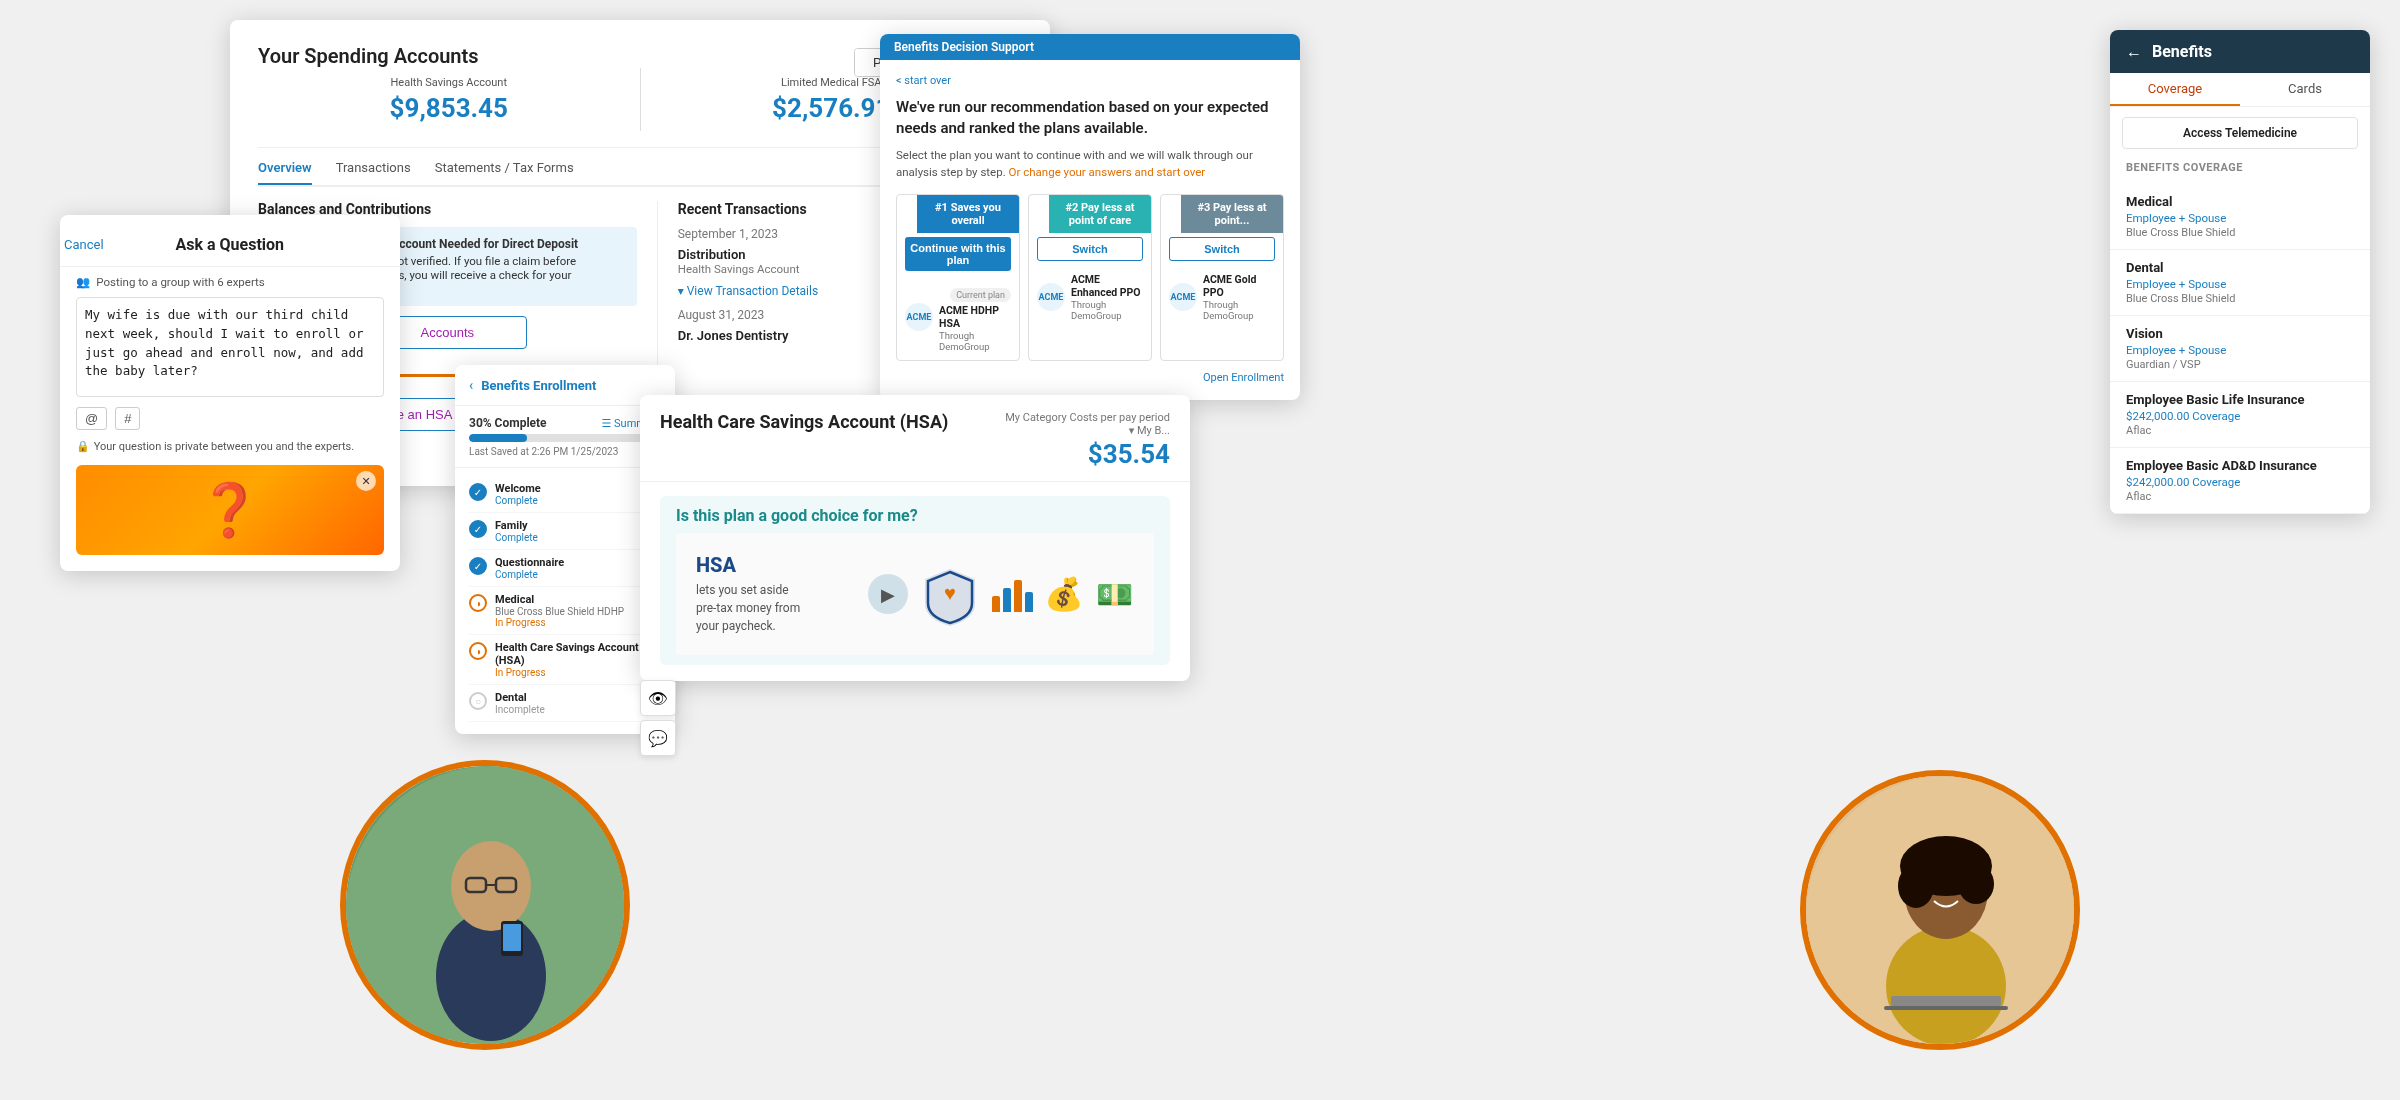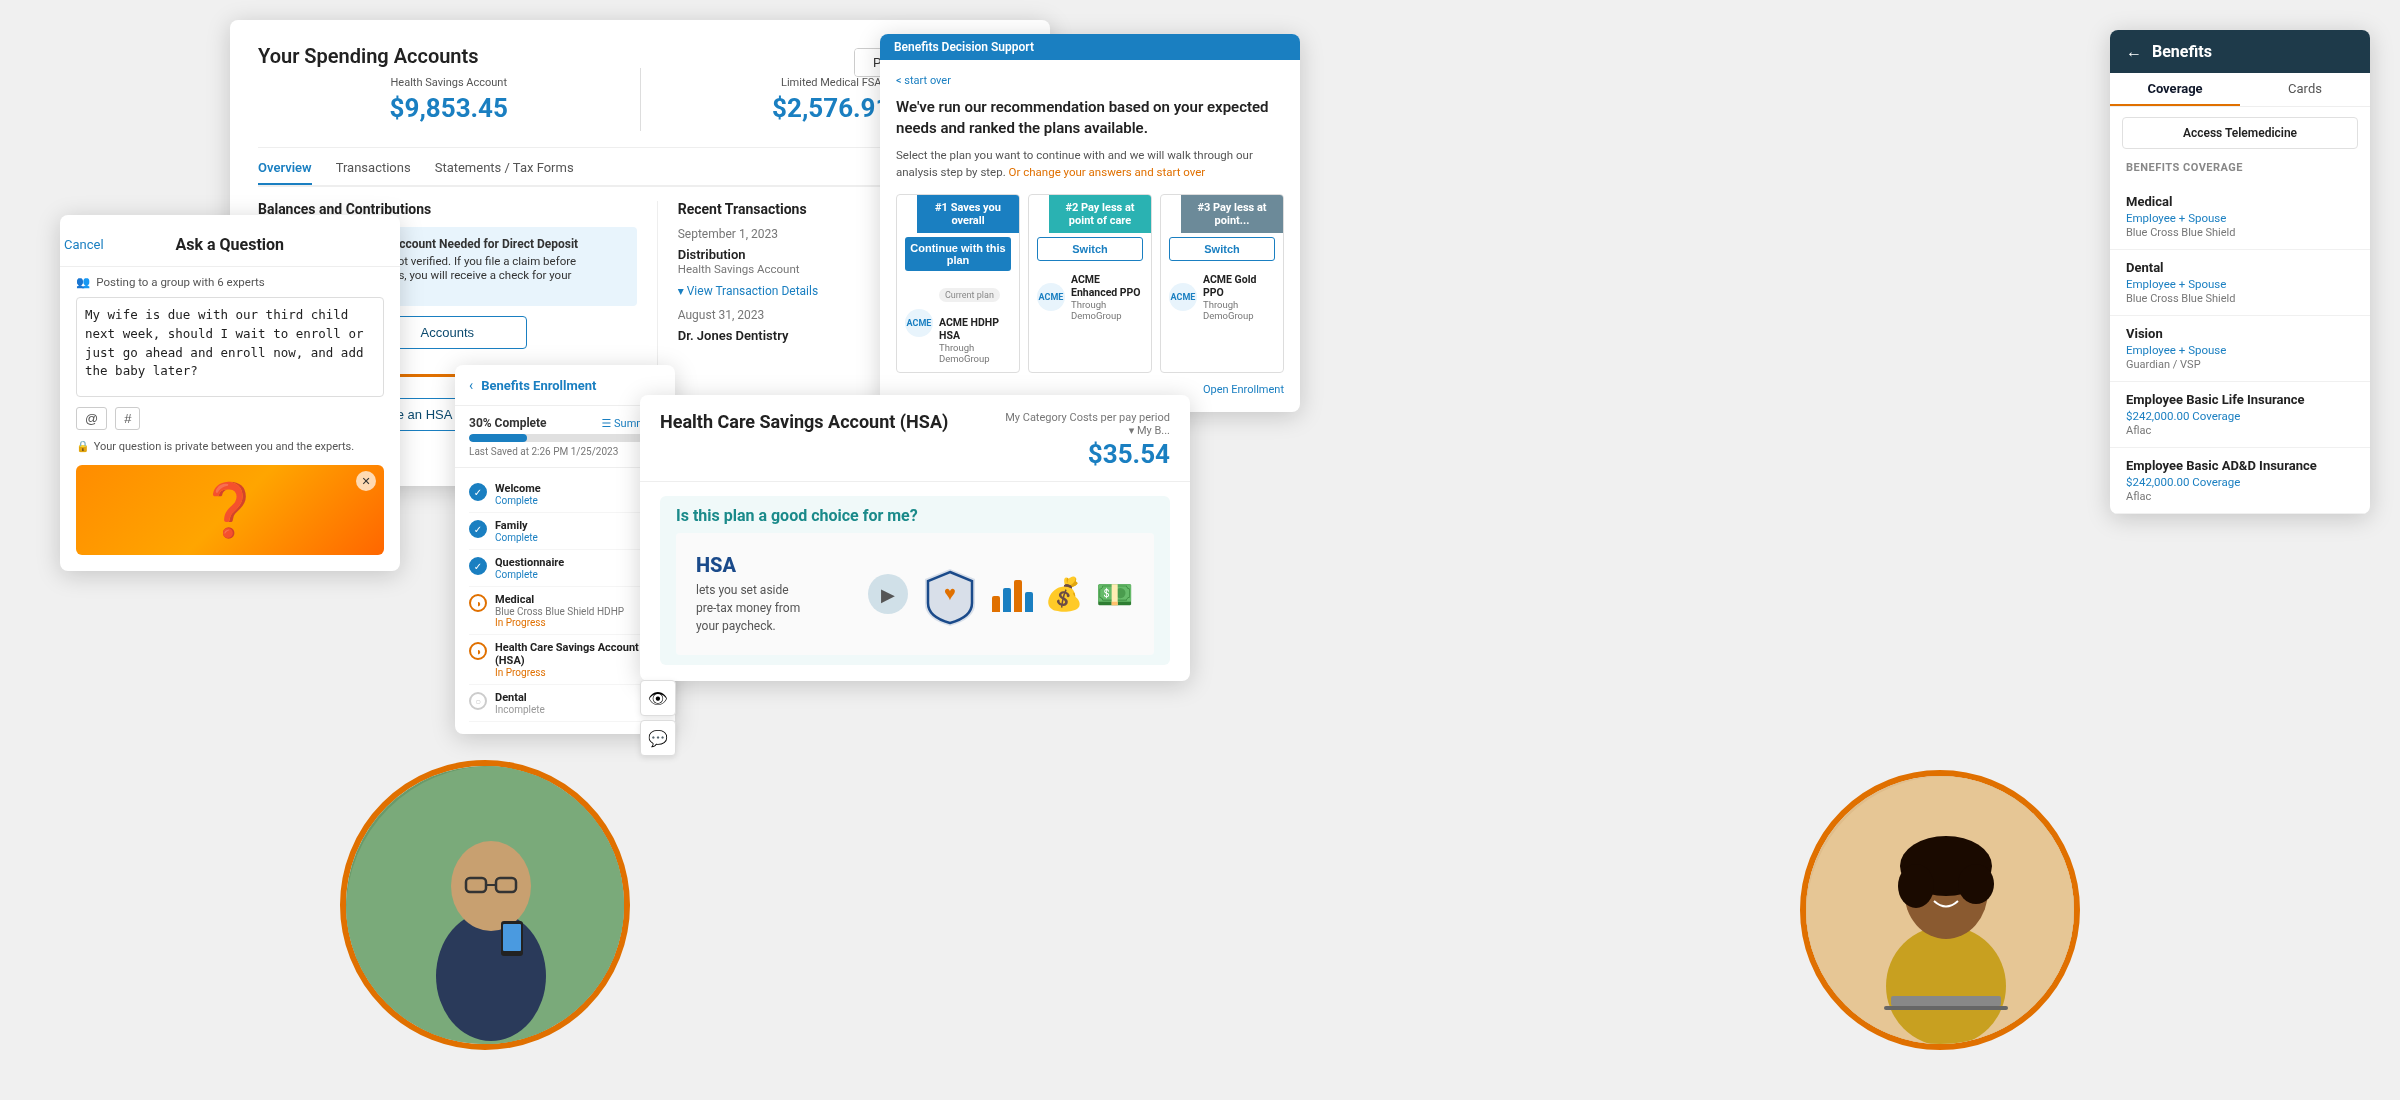--- a/index.html
+++ b/index.html
@@ -130,21 +130,21 @@
       flex-shrink: 0;
       margin-top: 1px;
     }
     .hsa-btn {
       display: block;
       width: 160px;
       margin: 1px auto 0;
       padding: 8px 0;
       background: #fff;
       border: 1.5px solid #1a7fc1;
-      color: #0c4a6e;
+      color: #a21caf;
       border-radius: 4px;
       font-size: 13px;
       text-align: center;
       cursor: pointer;
     }
     .trans-date {
       font-size: 12px;
       color: #777;
       margin-bottom: 6px;
       margin-top: 10px;
@@ -635,23 +635,23 @@
     }
     .bp-tab {
       flex: 1;
       text-align: center;
       padding: 8px 0;
       font-size: 13px;
       color: #555;
       cursor: pointer;
     }
     .bp-tab.active {
-      color: #0f172a;
+      color: #c2410c;
       border-bottom: 2px solid #e07000;
-      font-weight: 700;
+      font-weight: 400;
     }
     .bp-item {
       padding: 10px 16px;
       border-bottom: 1px solid #f0f0f0;
       cursor: pointer;
     }
     .bp-item-title {
       font-size: 13px;
       font-weight: 700;
       color: #222;
@@ -797,21 +797,21 @@
     <div class="bdc-plans-row">
 
       <div class="plan-col">
         <div class="plan-col-header blue">#1 Saves you overall</div>
         <div class="plan-col-action">
           <button class="plan-btn continue">Continue with this plan</button>
         </div>
         <div class="plan-body">
           <div class="plan-logo">ACME</div>
           <div>
-            <div style="margin-bottom:14px;">
+            <div style="margin-bottom:2px;text-align:right;">
               <span class="plan-tag">Current plan</span>
             </div>
             <div class="plan-name">ACME HDHP HSA</div>
             <div class="plan-sub">Through DemoGroup</div>
           </div>
         </div>
       </div>
 
       <div class="plan-col">
         <div class="plan-col-header teal">#2 Pay less at point of care</div>

